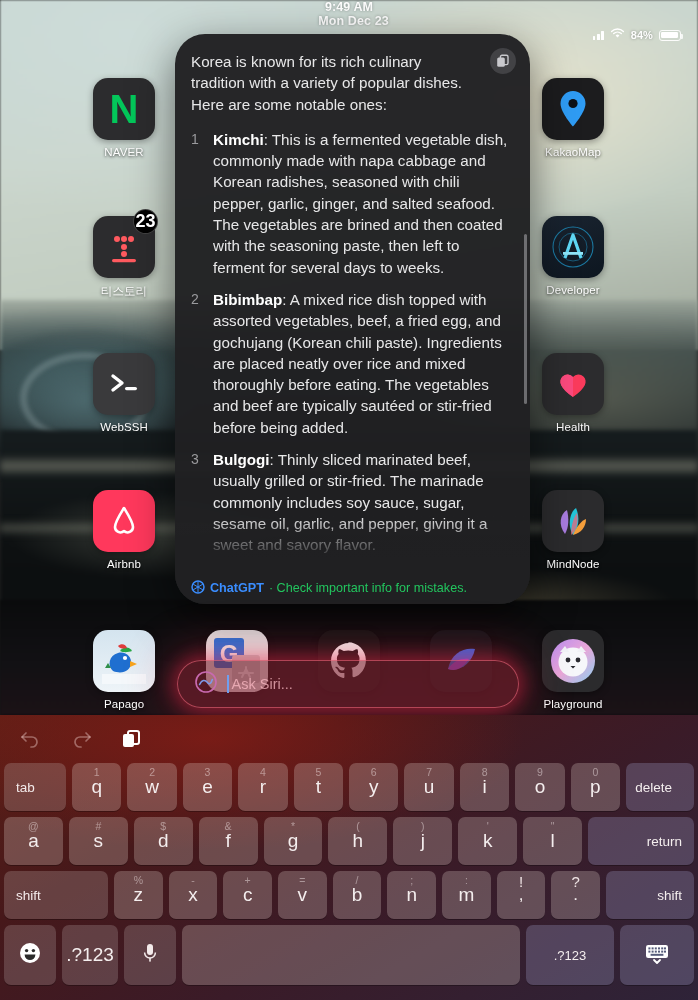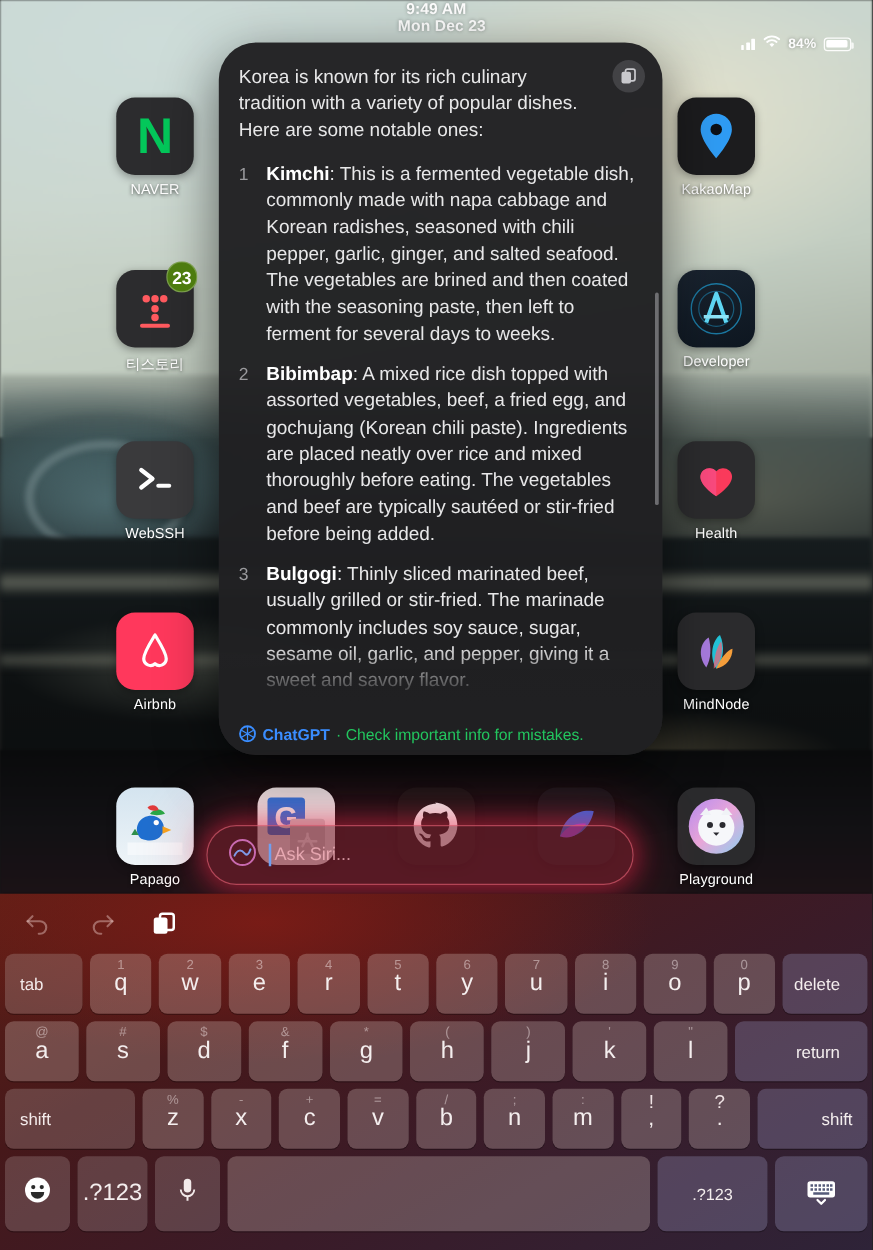--- a/index.html
+++ b/index.html
@@ -91,22 +91,22 @@
     width:62px;height:62px;margin:0 auto;border-radius:15px;
     display:flex;align-items:center;justify-content:center;
     box-shadow:0 2px 7px rgba(0,0,0,.35); position:relative; overflow:hidden;
   }
   .applabel{
     margin-top:6px;font-size:11.5px;color:#fff;
     text-shadow:0 1px 3px rgba(0,0,0,.75); letter-spacing:.1px;
   }
   .badge{
     position:absolute; top:-7px; right:-3px; min-width:25px;height:25px;
-    background:#4d7c0f;color:#fff;border-radius:13px;
-    font-size:14px;font-weight:600;display:flex;align-items:center;justify-content:center;
+    background:#000000;color:#fff;border-radius:13px;
+    font-size:18px;font-weight:600;display:flex;align-items:center;justify-content:center;
     border:1.5px solid rgba(255,255,255,.25); z-index:3;
   }
   .iconwrap{position:relative;width:62px;margin:0 auto;}
 
   
   .ic-naver{background:#2c2c2e;font:700 40px "Liberation Sans",sans-serif;color:#03c75a;}
   .ic-tistory{background:#2c2c2e;}
   .ic-webssh{background:#3a3a3c;}
   .ic-airbnb{background:#ff385c;}
   .ic-kakao{background:#1c1c1e;}
@@ -149,21 +149,21 @@
   }
   .gptname{ color:#3a8dff; font-weight:700; }
   .gptnote{ color:#22c55e; }
   #panelscroll{
     position:absolute; right:3px; top:200px; width:3px; height:170px;
     background:rgba(200,200,205,.45); border-radius:2px;
   }
 
   
   #siri{
-    position:absolute; left:165px; top:660px; width:342px; height:48px;
+    position:absolute; left:177px; top:660px; width:342px; height:48px;
     border-radius:24px; background:rgba(126,30,45,.62);
     border:1.4px solid rgba(255,105,130,.55);
     box-shadow:0 0 18px 4px rgba(230,40,70,.45), 0 0 46px 12px rgba(200,30,60,.3);
     display:flex; align-items:center; padding:0 16px; gap:9px;
   }
   .siritxt{ color:rgba(255,190,200,.72); font-size:14.5px; }
   .caret{ width:1.6px; height:18px; background:#6f9ff0; margin-right:-6px; }
 
   
   #keyboard{
@@ -185,21 +185,21 @@
   .key .sub{
     position:absolute; top:3px; left:50%; transform:translateX(-50%);
     font-size:10.5px; color:rgba(255,245,245,.44);
   }
   .key.mod{ background:rgba(180,160,155,.3); font-size:13.5px; color:#f3eaea; }
   .key.modr{ background:rgba(150,145,185,.33); font-size:13.5px; }
   .key.dark{ background:rgba(205,190,190,.23); }
   .key.tab{ flex:0 0 62px; justify-content:flex-start; padding-left:12px; }
   .key.del{ flex:0 0 68px; justify-content:flex-end; padding-right:22px; }
   .key.han{ flex:0 0 82px; justify-content:flex-start; padding-left:12px; font-size:13px;}
-  .key.ret{ flex:0 0 106px; justify-content:flex-end; padding-right:22px; }
+  .key.ret{ flex:0 0 106px; justify-content:flex-end; padding-right:12px; }
   .key.shiftl{ flex:0 0 104px; justify-content:flex-start; padding-left:12px; }
   .key.shiftr{ flex:0 0 88px; justify-content:flex-end; padding-right:12px; }
   .key.space{ flex:1; }
   .key.punc{ font-size:17px; }
   .key.punc .sub{ font-size:15px; top:2px; color:rgba(255,245,245,.9); }
   .bottomrow .key{ height:60px; }
   .emoji{ font-size:20px; }
 
   
   .key.emo{ flex:0 0 52px; }

